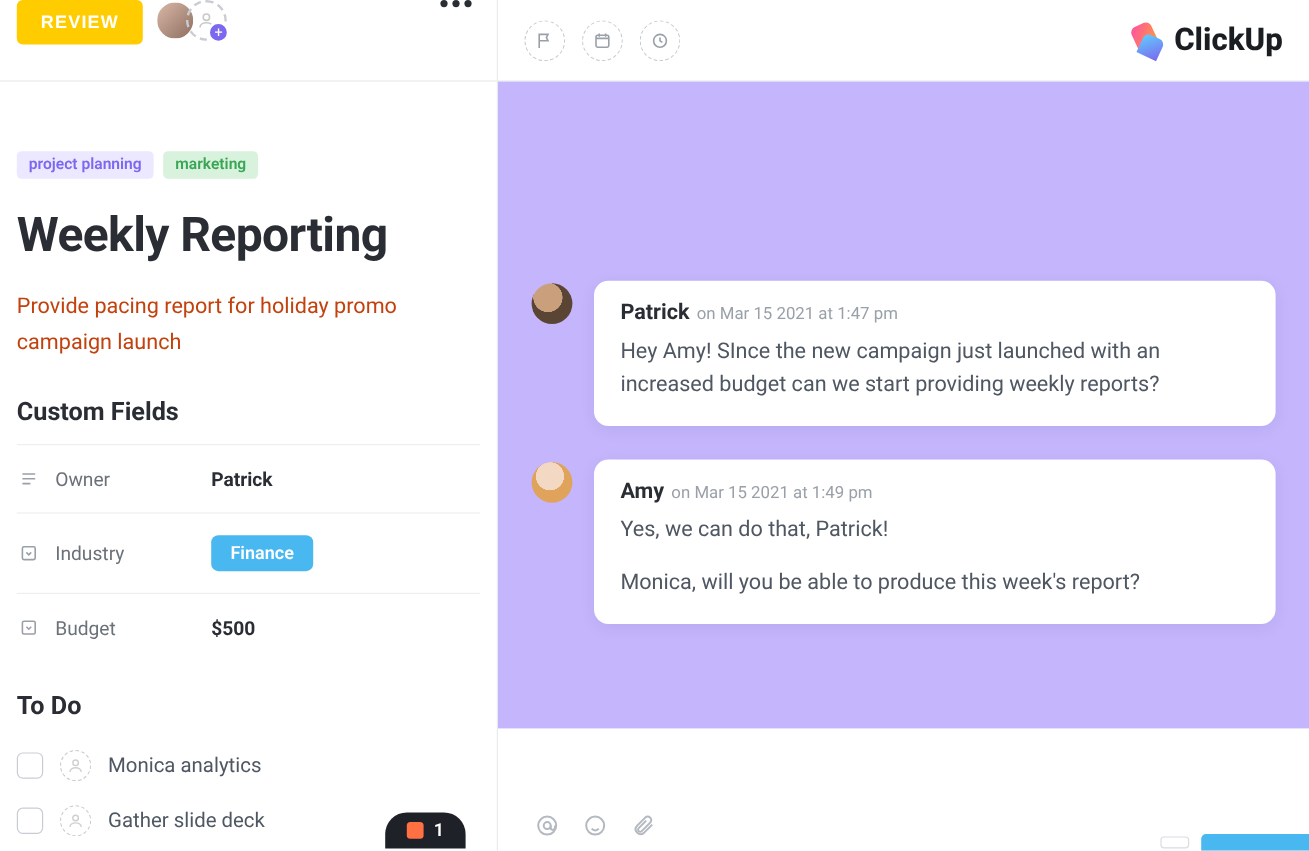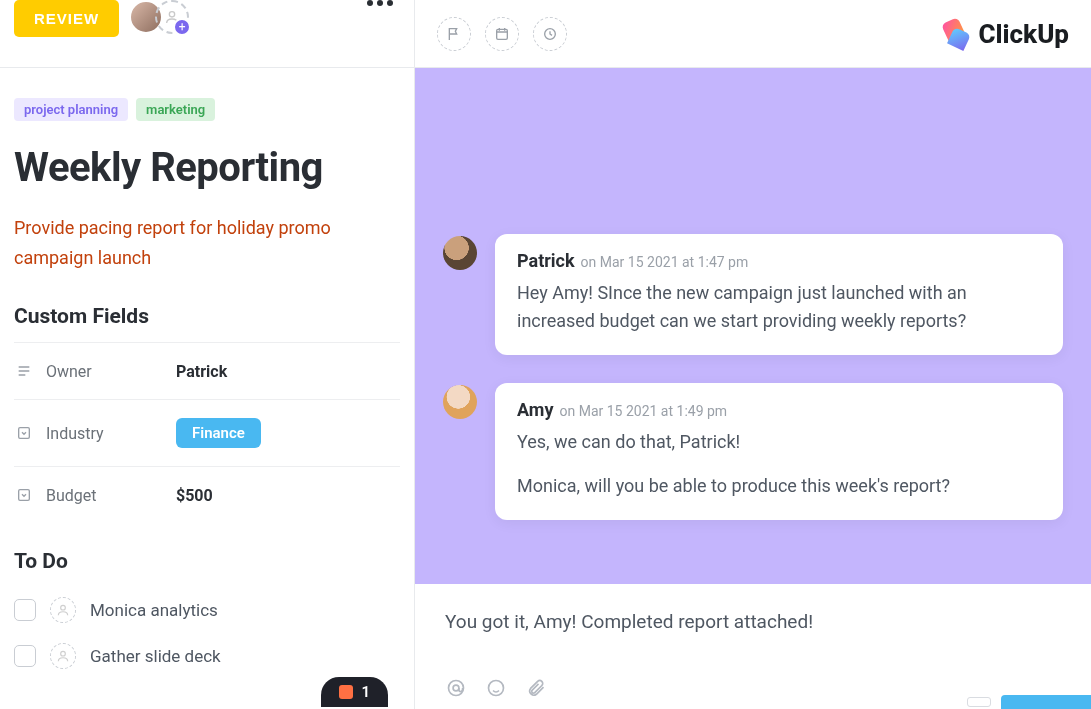--- a/index.html
+++ b/index.html
@@ -80,20 +80,21 @@
   .left-body {
     padding: 30px 14px 0 14px;
     overflow: hidden;
   }
   .tags { display:flex; gap:8px; margin-bottom: 24px; }
   .tag {
     font-size: 13px;
     padding: 4px 10px;
     border-radius: 4px;
     font-weight: 600;
+    margin-top: 28px;
   }
   .tag.purple { background:#ece8ff; color:#7b68ee; }
   .tag.green  { background:#d9f2dd; color:#3aa655; }
 
   .task-title {
     font-size: 40px;
     font-weight: 700;
     line-height: 1.15;
     margin-bottom: 22px;
     letter-spacing: -0.5px;
@@ -405,21 +406,20 @@
             <div><span class="who">Amy</span><span class="ts">on Mar 15 2021 at 1:49 pm</span></div>
             <div class="msg">
               <p>Yes, we can do that, Patrick!</p>
               <p>Monica, will you be able to produce this week's report?</p>
             </div>
           </div>
         </div>
       </div>
 
     <div class="composer">
-      <div class="composer-text">You got it, Amy! Completed report attached!</div>
       <div class="composer-icons">
         <div class="ci">
           <svg viewBox="0 0 24 24" width="20" height="20" fill="none" stroke="currentColor" stroke-width="2">
               <circle cx="12" cy="12" r="9"></circle>
               <circle cx="12" cy="12" r="3.5"></circle>
               <path d="M15.5 12v2c0 1.3 1 2.3 2.2 2.3 1.7 0 2.3-1.6 2.3-4.3"></path>
             </svg>
         </div>
         <div class="ci">
           <svg viewBox="0 0 24 24" width="20" height="20" fill="none" stroke="currentColor" stroke-width="2">

